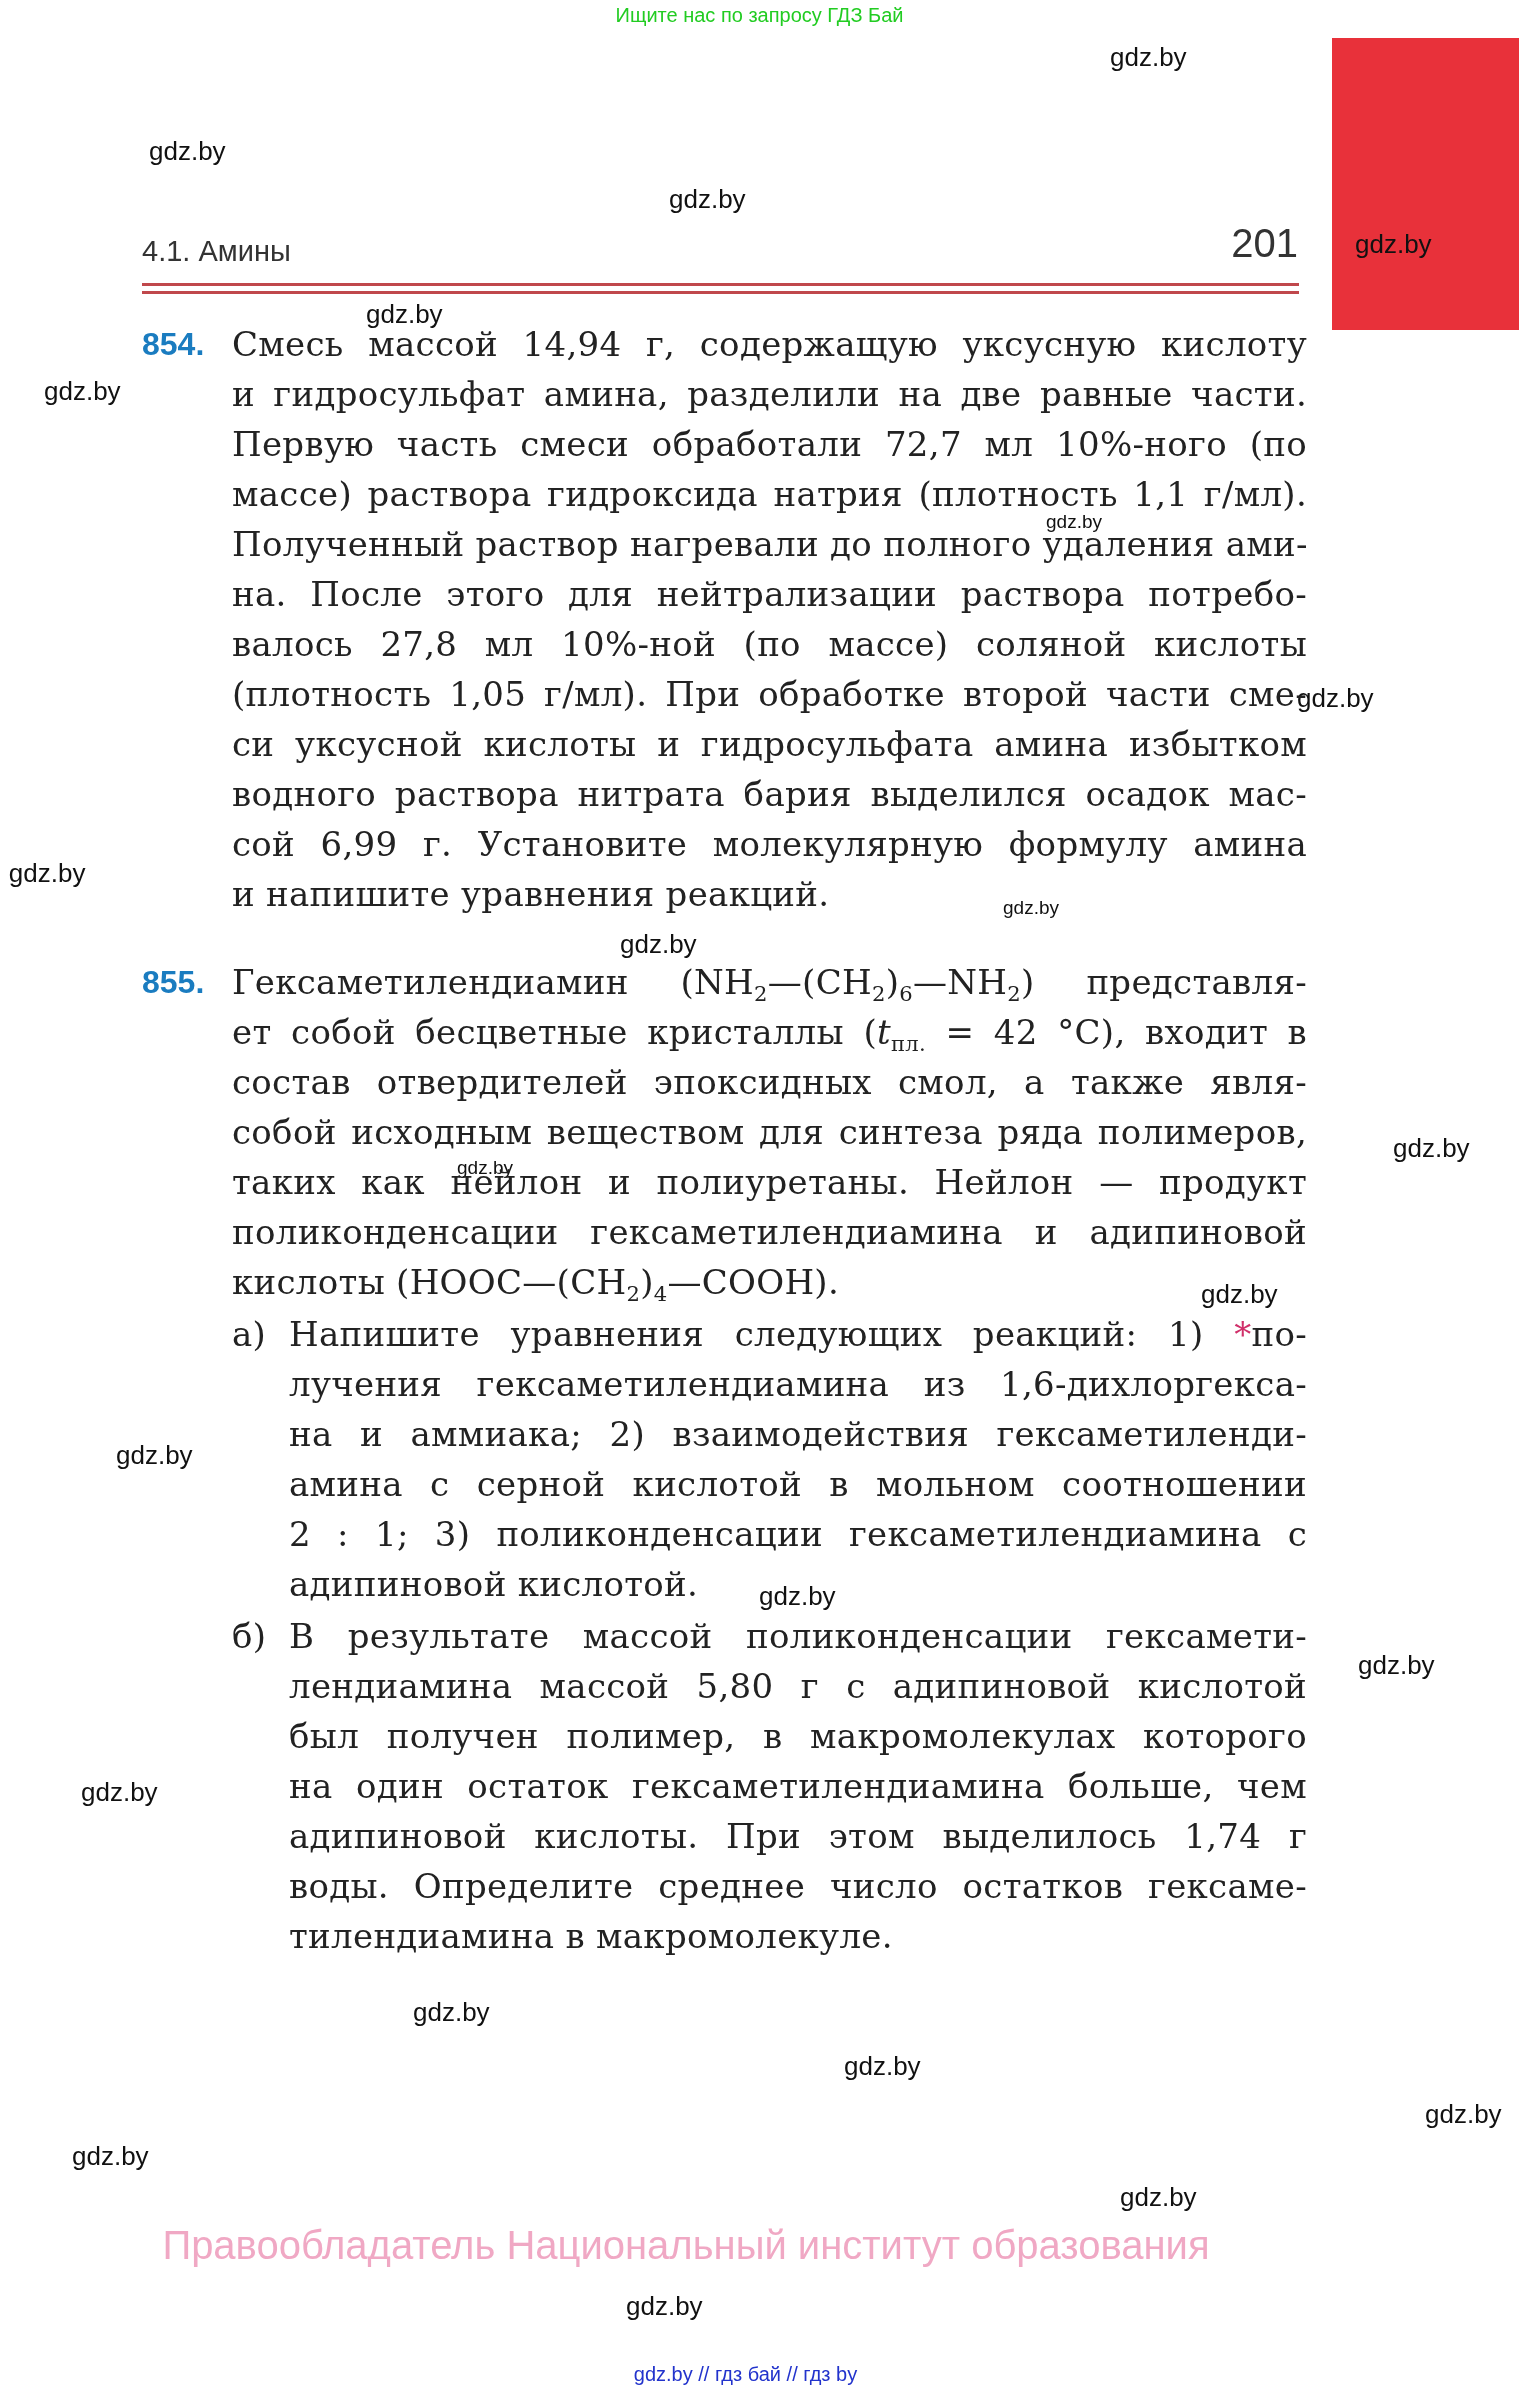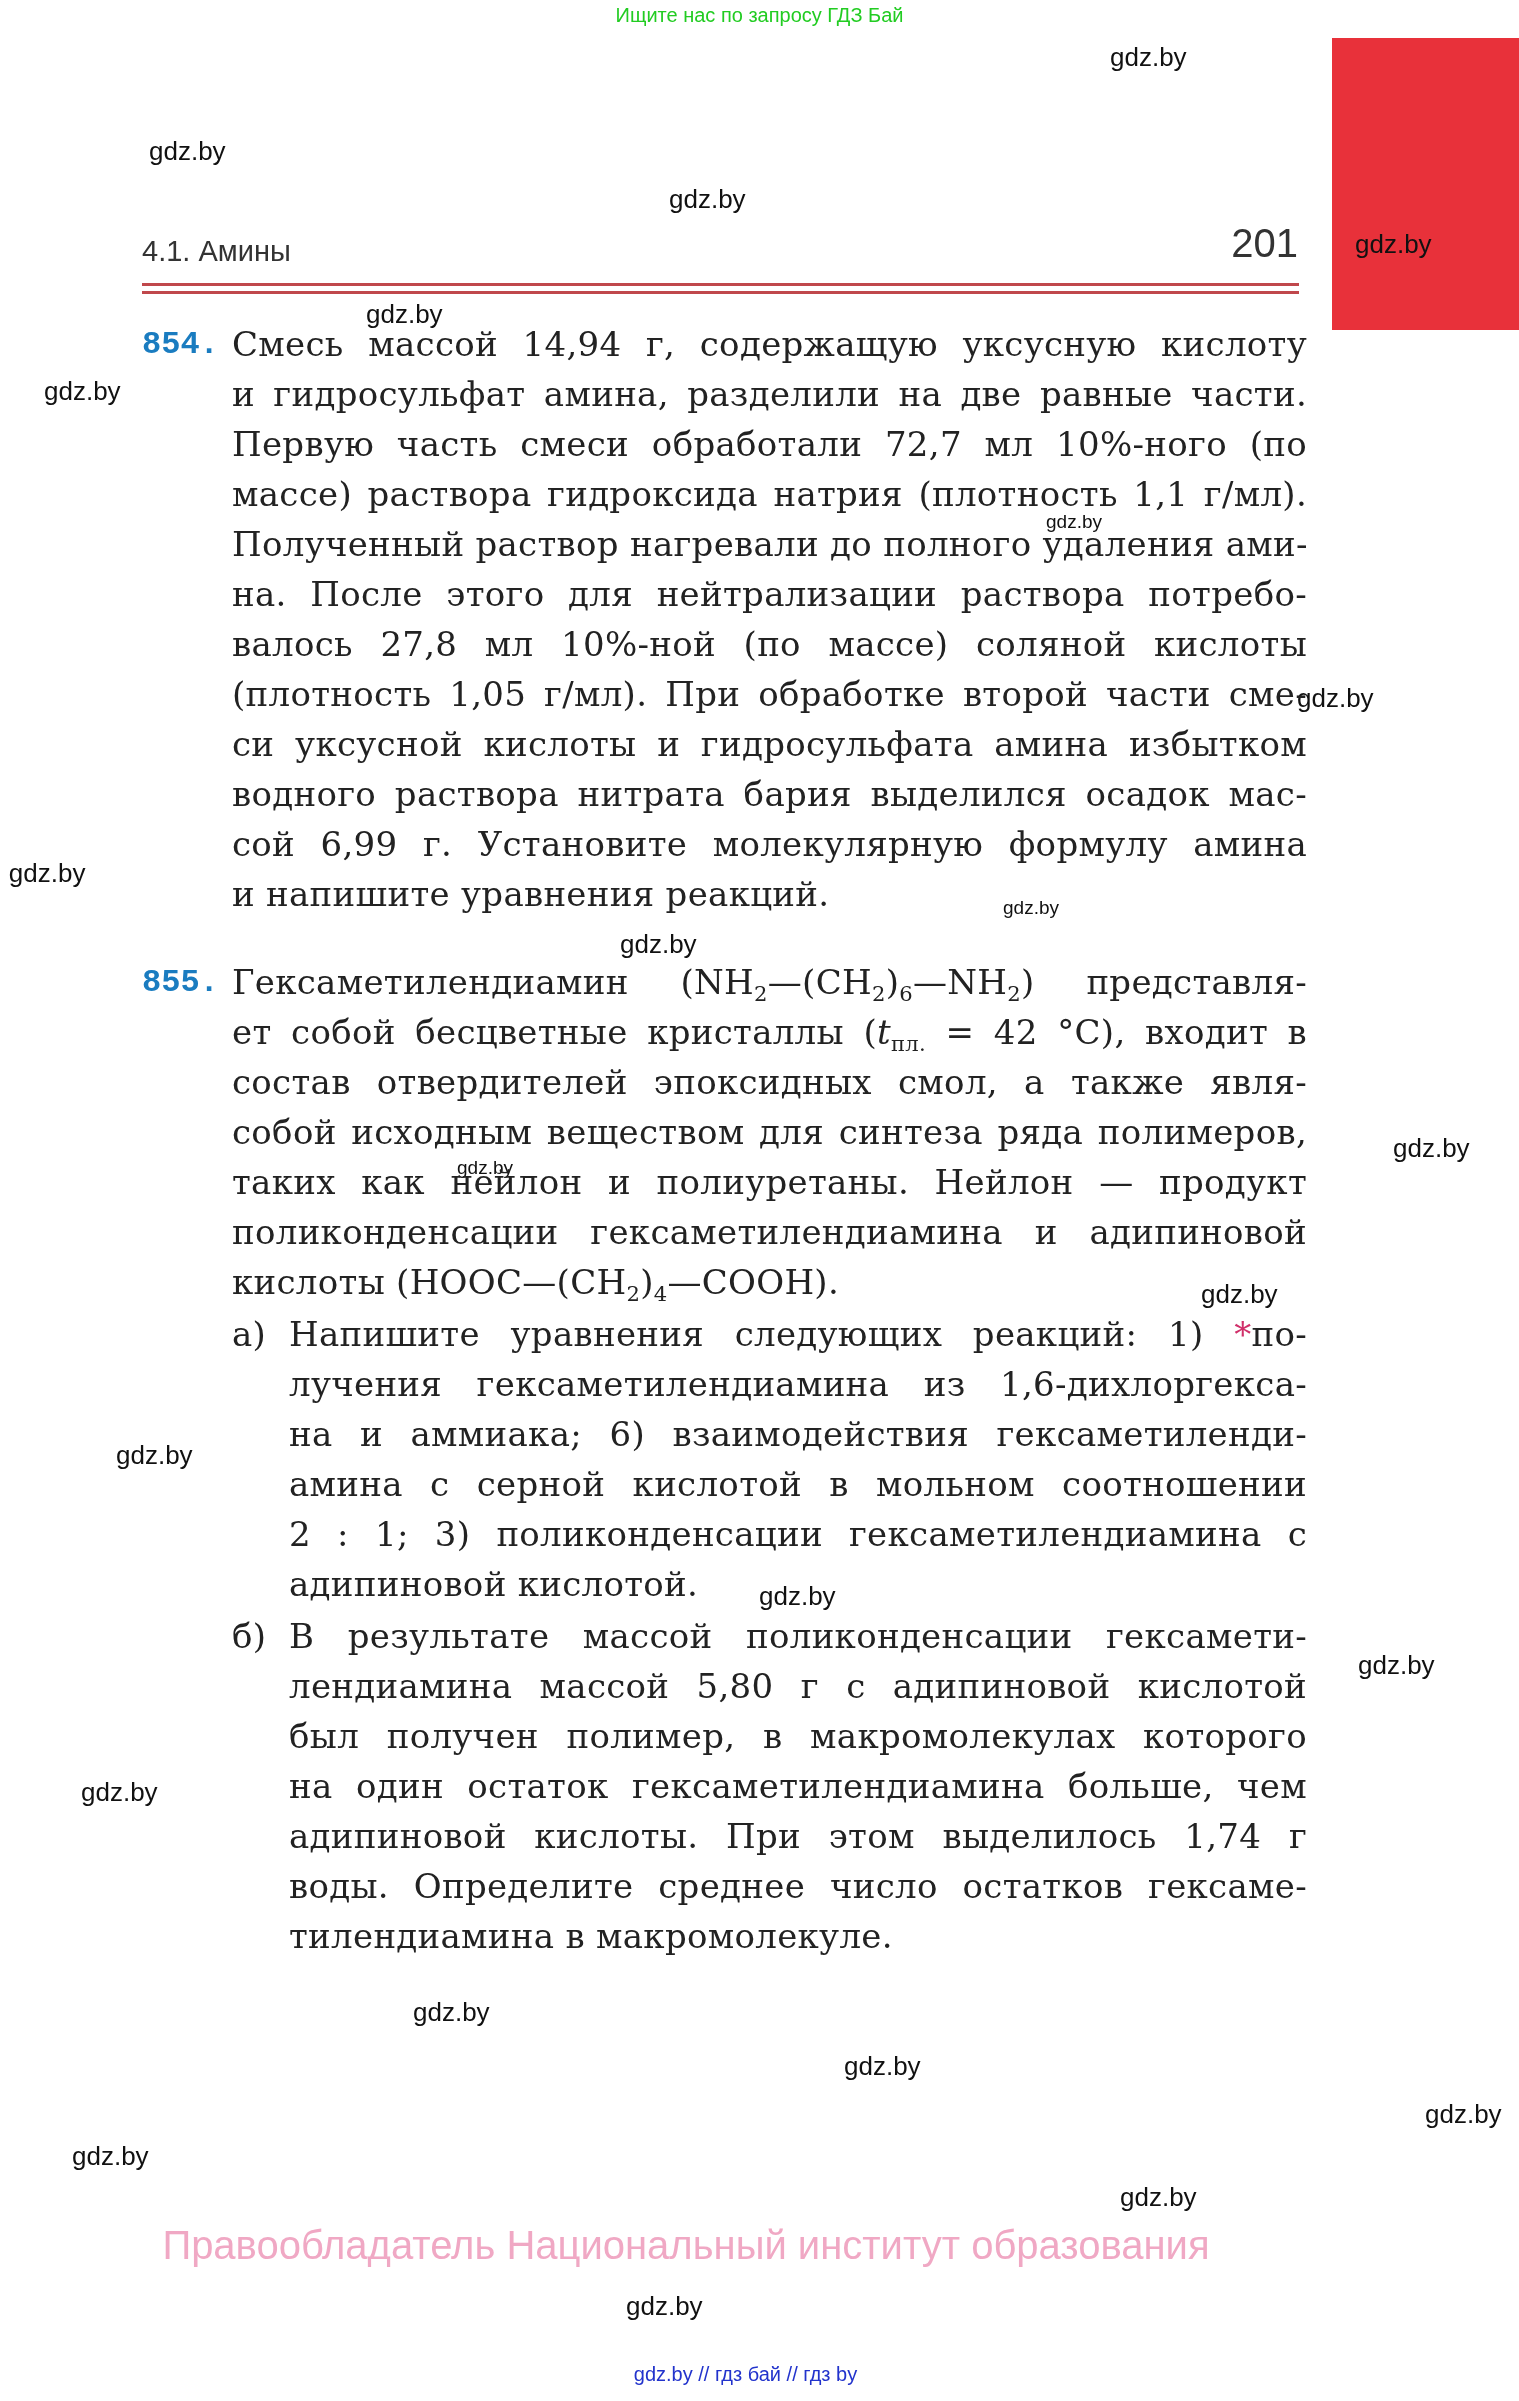--- a/index.html
+++ b/index.html
@@ -5,21 +5,21 @@
   html,body{margin:0;padding:0;background:#fff;}
   body{width:1519px;height:2401px;position:relative;overflow:hidden;font-family:"DejaVu Serif",serif;color:#222;}
   .wm{position:absolute;font-family:"Liberation Sans",sans-serif;font-size:26px;color:#111;white-space:nowrap;}
   .wm.sm{font-size:19px;}
   .topad{position:absolute;top:3.5px;left:0;width:1519px;text-align:center;font-family:"Liberation Sans",sans-serif;font-size:20px;color:#22cc22;}
   .redblock{position:absolute;left:1332px;top:38px;width:187px;height:292px;background:#e8313a;}
   .hdr{position:absolute;left:142px;top:235px;font-family:"Liberation Sans",sans-serif;font-size:29px;color:#333;}
   .pnum{position:absolute;right:221px;top:221px;font-family:"Liberation Sans",sans-serif;font-size:40px;color:#333;}
   .rule{position:absolute;left:142px;width:1157px;height:2.6px;background:#c0484c;}
   .prob{position:absolute;left:142px;width:1164px;}
-  .num{position:absolute;left:0;font-family:Liberation Mono, monospace;font-weight:bold;color:#1a7cc0;font-size:32px;}
+  .num{position:absolute;left:0;font-family:Liberation Sans, sans-serif;font-weight:bold;color:#1a7cc0;font-size:32px;}
   .lines{position:absolute;left:90px;width:1075px;}
   .line{height:50px;line-height:50px;font-size:34px;white-space:nowrap;text-align:justify;text-align-last:justify;letter-spacing:0.3px;}
   .line.last{text-align-last:left;}
   .sub{font-size:0.62em;vertical-align:-0.35em;line-height:0;}
   .ast{color:#d0306a;}
   .subitem{position:absolute;left:90px;width:1075px;}
   .slabel{position:absolute;left:0;}
   .sbody{position:absolute;left:57px;width:1018px;}
   .footer-copy{position:absolute;top:2223px;left:0;width:1372px;text-align:center;font-family:"Liberation Sans",sans-serif;font-size:40px;color:#f0a8c4;}
   .footer-links{position:absolute;top:2363px;left:0;width:1491px;text-align:center;font-family:"Liberation Sans",sans-serif;font-size:20px;color:#2233cc;}
@@ -89,21 +89,21 @@
     <div class="line">таких как нейлон и полиуретаны. Нейлон — продукт</div>
     <div class="line">поликонденсации гексаметилендиамина и адипиновой</div>
     <div class="line last"><span>кислоты (HOOC—(CH</span><span class="sub">2</span><span>)</span><span class="sub">4</span><span>—COOH).</span></div>
   </div>
 
   <div class="subitem" style="top:352px">
     <div class="line slabel">а)</div>
     <div class="sbody">
       <div class="line"><span>Напишите уравнения следующих реакций: 1) </span><span class="ast">*</span><span>по-</span></div>
       <div class="line">лучения гексаметилендиамина из 1,6-дихлоргекса-</div>
-      <div class="line">на и аммиака; 6) взаимодействия гексаметиленди-</div>
+      <div class="line">на и аммиака; 2) взаимодействия гексаметиленди-</div>
       <div class="line">амина с серной кислотой в мольном соотношении</div>
       <div class="line">2 : 1; 3) поликонденсации гексаметилендиамина с</div>
       <div class="line last">адипиновой кислотой.</div>
     </div>
   </div>
 
   <div class="subitem" style="top:654px">
     <div class="line slabel">б)</div>
     <div class="sbody">
       <div class="line">В результате массой поликонденсации гексамети-</div>

